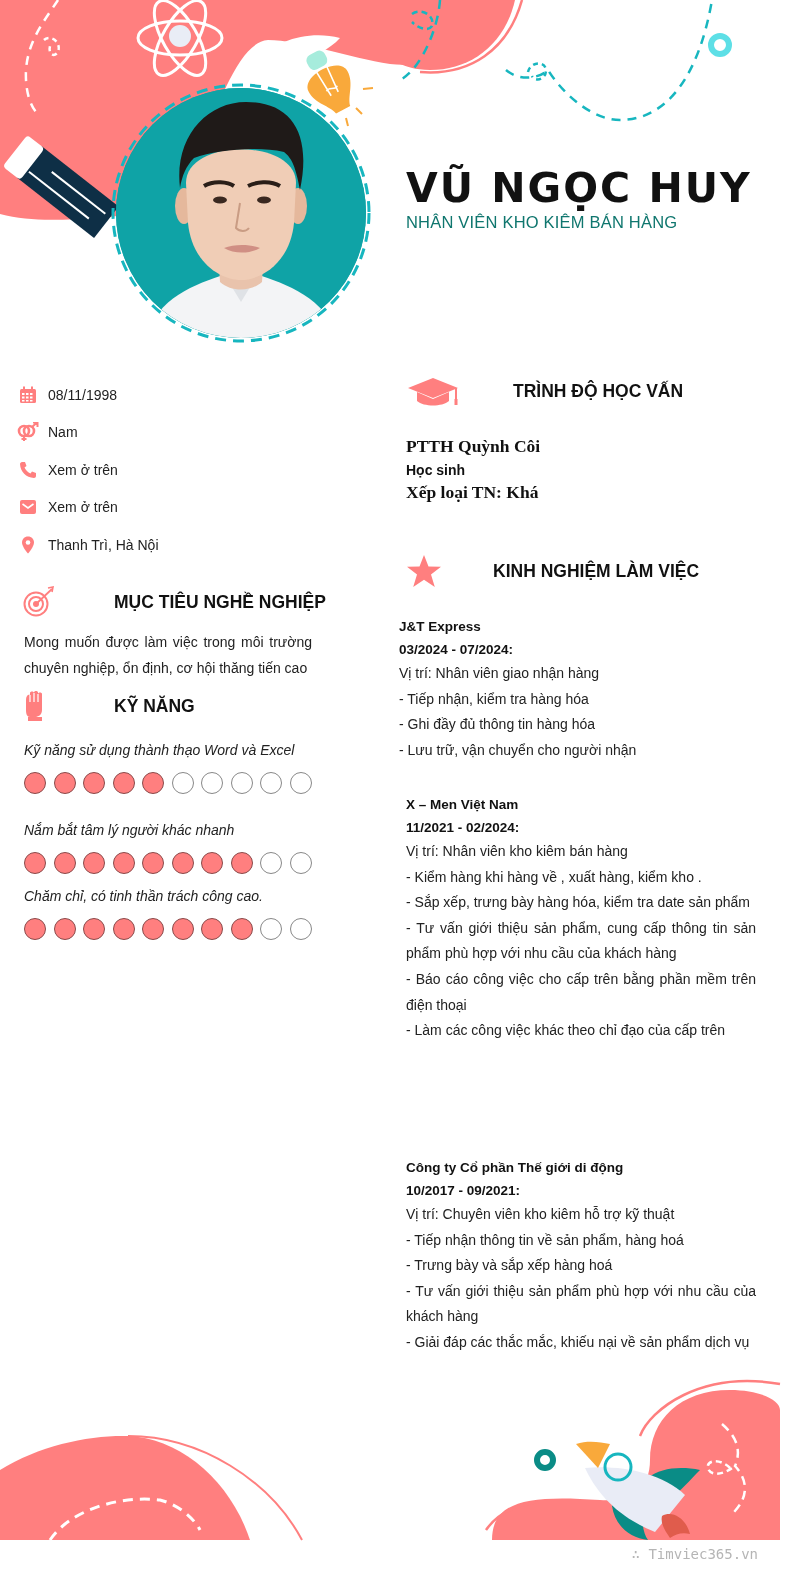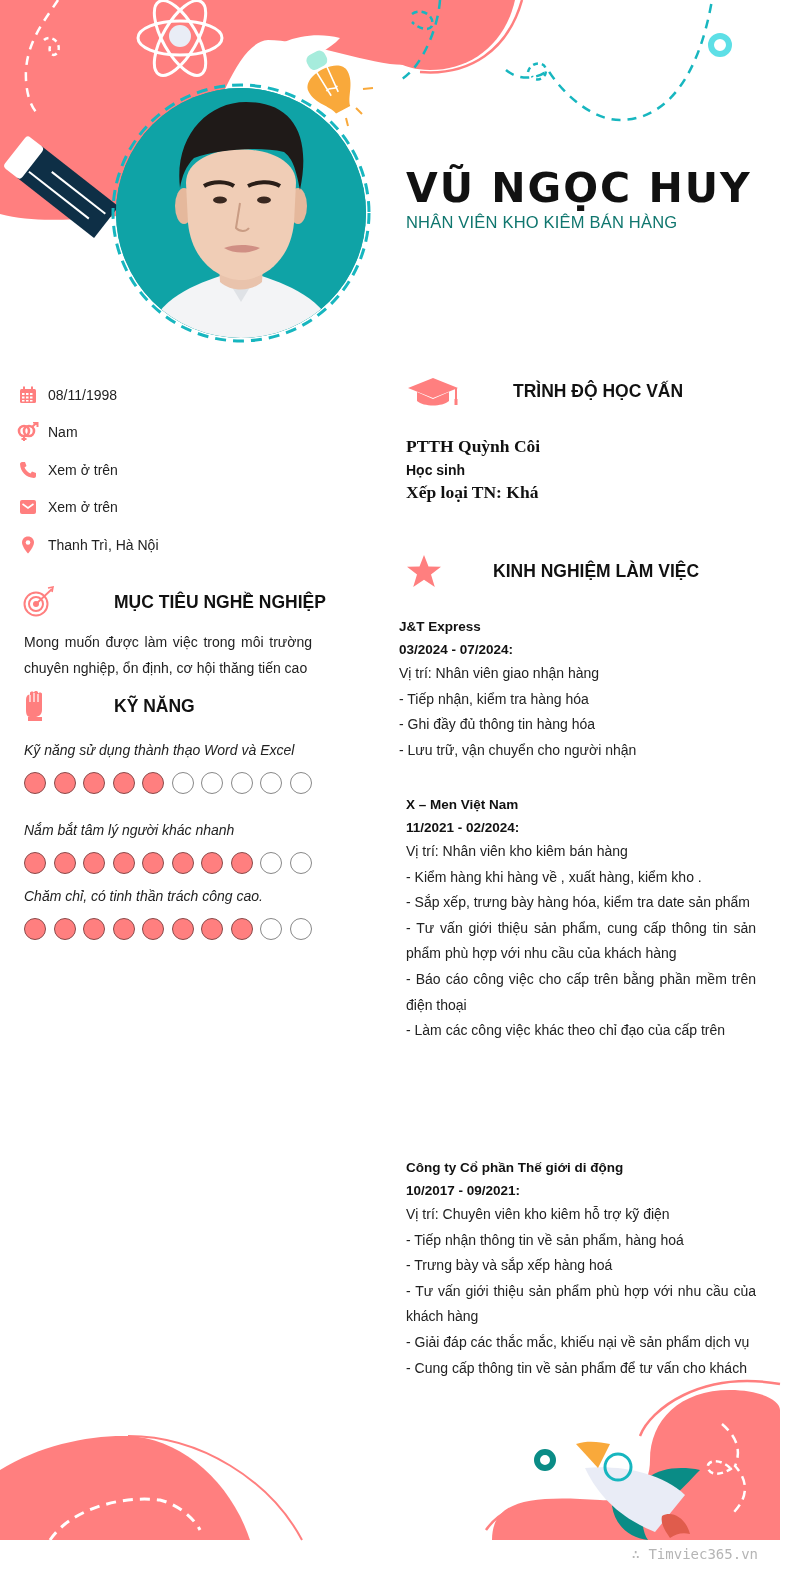--- a/index.html
+++ b/index.html
@@ -299,26 +299,25 @@
     <div class="ln">Vị trí:  Nhân viên kho kiêm bán hàng</div>
     <div class="ln">- Kiểm hàng khi hàng về , xuất hàng, kiểm kho  .</div>
     <div class="ln">- Sắp xếp, trưng bày hàng hóa, kiểm tra date sản phẩm</div>
     <div class="ln">- Tư vấn giới thiệu sản phẩm, cung cấp thông tin sản phẩm phù hợp với nhu cầu của khách hàng</div>
     <div class="ln">- Báo cáo công việc cho cấp trên bằng phần mềm trên điện thoại</div>
     <div class="ln">- Làm  các công việc khác theo chỉ đạo của cấp trên</div>
   </div>
 <div class="abs job" style="left:406px;top:1156px;">
     <div class="co">Công ty Cổ phần Thế giới di động</div>
     <div class="dt">10/2017 - 09/2021:</div>
-    <div class="ln">Vị trí: Chuyên viên kho kiêm hỗ trợ kỹ điện</div>
+    <div class="ln">Vị trí: Chuyên viên kho kiêm hỗ trợ kỹ thuật</div>
     <div class="ln">- Tiếp nhận thông tin về sản phẩm, hàng hoá</div>
     <div class="ln">- Trưng bày và sắp xếp hàng hoá</div>
     <div class="ln">- Tư vấn giới thiệu sản phẩm phù hợp với nhu cầu của khách hàng</div>
     <div class="ln">- Giải đáp các thắc mắc, khiếu nại về sản phẩm dịch vụ</div>
-    <div class="ln">- Cung cấp thông tin về sản phẩm để tư vấn cho khách</div>
   </div>
 
 <svg class="abs" style="left:0;top:1340px" width="800" height="230" viewBox="0 0 800 230">
 
   <path d="M0,130 C40,105 90,95 128,96 C180,98 230,140 250,200 L0,200 Z" fill="#ff7f7f"></path>
   <path d="M128,96 C200,96 270,140 302,200" fill="none" stroke="#ff7f7f" stroke-width="2"></path>
   <path d="M50,200 C70,170 120,155 160,160 C180,165 195,180 200,190" fill="none" stroke="#fff" stroke-width="3" stroke-dasharray="10 7"></path>
 
   <path d="M492,200 C492,160 530,155 600,160 C630,162 650,150 650,120 C650,80 680,50 730,50 C760,50 780,60 780,70 L780,200 Z" fill="#ff7f7f"></path>
   <path d="M640,96 C650,70 700,30 780,44" fill="none" stroke="#ff7f7f" stroke-width="2.5"></path>

